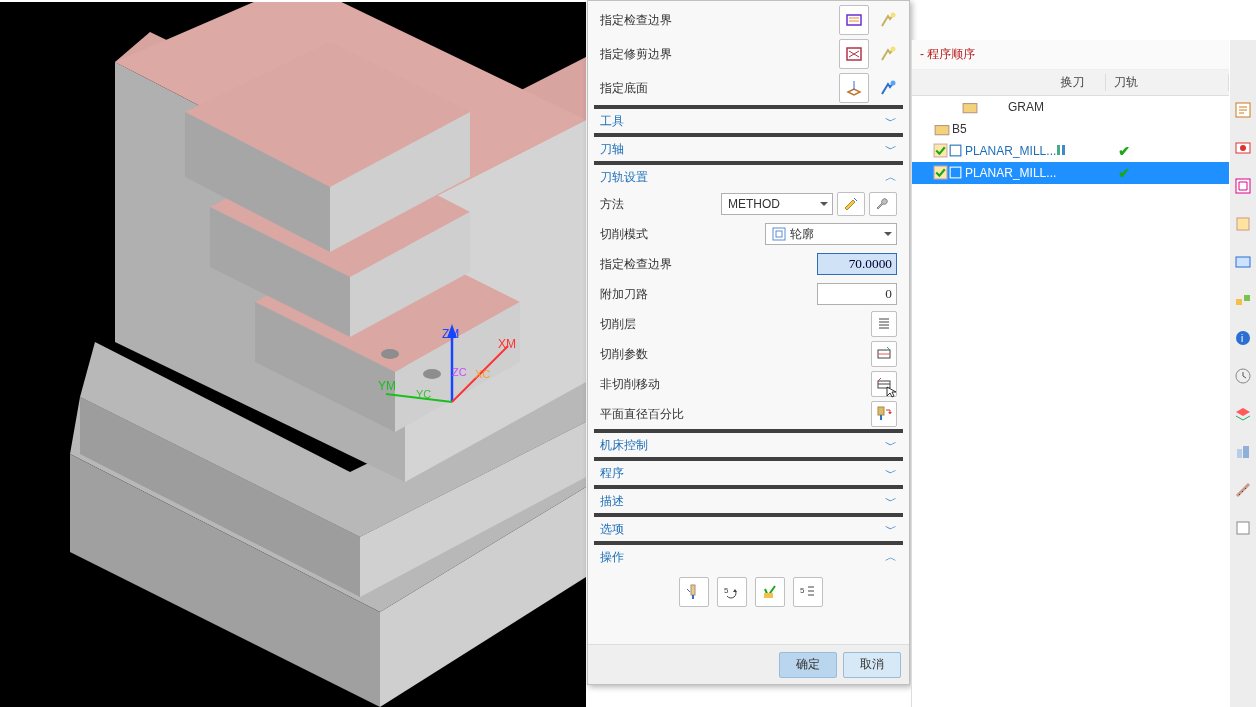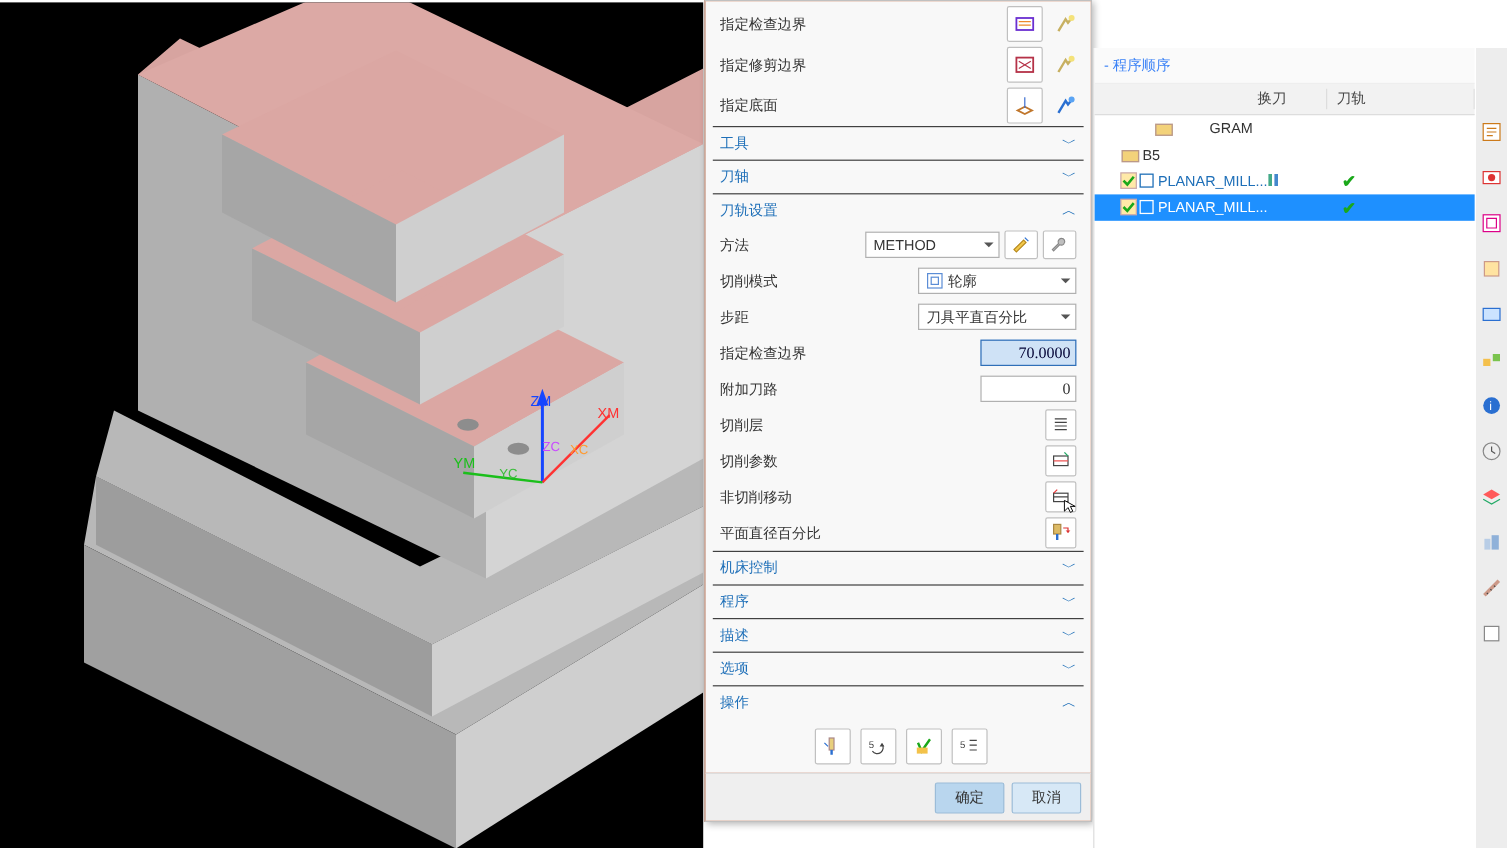--- a/index.html
+++ b/index.html
@@ -34,21 +34,21 @@
   .icon-btn {
     width: 30px; height: 30px; border: 1px solid #c0c0c0; background: #fff;
     display: inline-flex; align-items: center; justify-content: center;
     margin-left: 4px; border-radius: 2px; cursor: pointer;
   }
   .icon-btn.torch { border: 0; background: transparent;}
   .icon-btn svg { width: 18px; height: 18px; }
   .section-head {
     display: flex; align-items: center; height: 28px;
     padding: 12px 6px; color: #1e6fb8; cursor: pointer;
-    border-top:1px solid #404040;
+    border-top:4px solid #404040;
   }
   .section-head .chev { margin-left: auto; color:#1e6fb8; }
   .field-row {
     display: flex; align-items: center; height: 30px; padding: 0 6px;
   }
   .field-row > span:first-child { flex: 1; }
   .dropdown {
     height: 22px; border: 1px solid #b0b0b0; background:#fff;
     display: inline-flex; align-items: center; padding: 0 16px 0 6px;
     position: relative; cursor: pointer;
@@ -73,28 +73,28 @@
     border-radius:2px;
   }
   .btn.ok { background:#b9d6ee; }
   .op-icons { display:flex; justify-content:center; padding:8px 0; gap:4px; }
   .op-icons .icon-btn { width:30px; height:30px; }
 
   .tree-panel {
     position:absolute; left:911px; top:40px; right:27px; bottom:0;
     background:#fff; border-left:1px solid #ddd; overflow:hidden;
   }
-  .tree-title { padding:6px 8px; color:#3b82f6; background:#fafafa; border-bottom:1px solid #eee;}
+  .tree-title { padding:6px 8px; color:#b91c1c; background:#fafafa; border-bottom:1px solid #eee;}
   .tree-head {
     display:flex; align-items:center; height:26px; background:#f2f2f2;
     border-bottom:1px solid #ddd; font-size:12px; color:#444;
   }
   .tree-head > div { padding:0 8px; border-right:1px solid #ddd; }
   .tree-col-name { width:128px; }
-  .tree-col-tool { width:66px; }
+  .tree-col-tool { width:66px;text-align:center; }
   .tree-col-track { flex:1; }
   .tree-rows { }
   .tree-row {
     display:flex; align-items:center; height:22px; padding-left:4px;
   }
   .tree-row .indent { width:18px; }
   .tree-row .twisty { width:12px; color:#888; }
   .tree-row .icon-sm {
     width:16px; height:16px; display:inline-flex; align-items:center; justify-content:center;
   }
@@ -244,26 +244,20 @@
       <span>切削模式</span>
       <span class="dropdown" style="width:132px">
         <svg width="14" height="14" viewBox="0 0 14 14" style="margin-right:4px">
             <rect x="1" y="1" width="12" height="12" fill="none" stroke="#5b8dd6"></rect>
             <rect x="4" y="4" width="6" height="6" fill="none" stroke="#5b8dd6"></rect>
           </svg>
         <span>轮廓</span>
       </span>
     </div>
 
-    <div class="field-row">
-      <span>步距</span>
-      <span class="dropdown" style="width:132px">
-        <span>刀具平直百分比</span>
-      </span>
-    </div>
 
     <div class="field-row">
       <span>指定检查边界</span>
       <input class="num-input" value="70.0000" style="">
     </div>
 
     <div class="field-row">
       <span>附加刀路</span>
       <input class="num-input plain" value="0" style="">
     </div>

